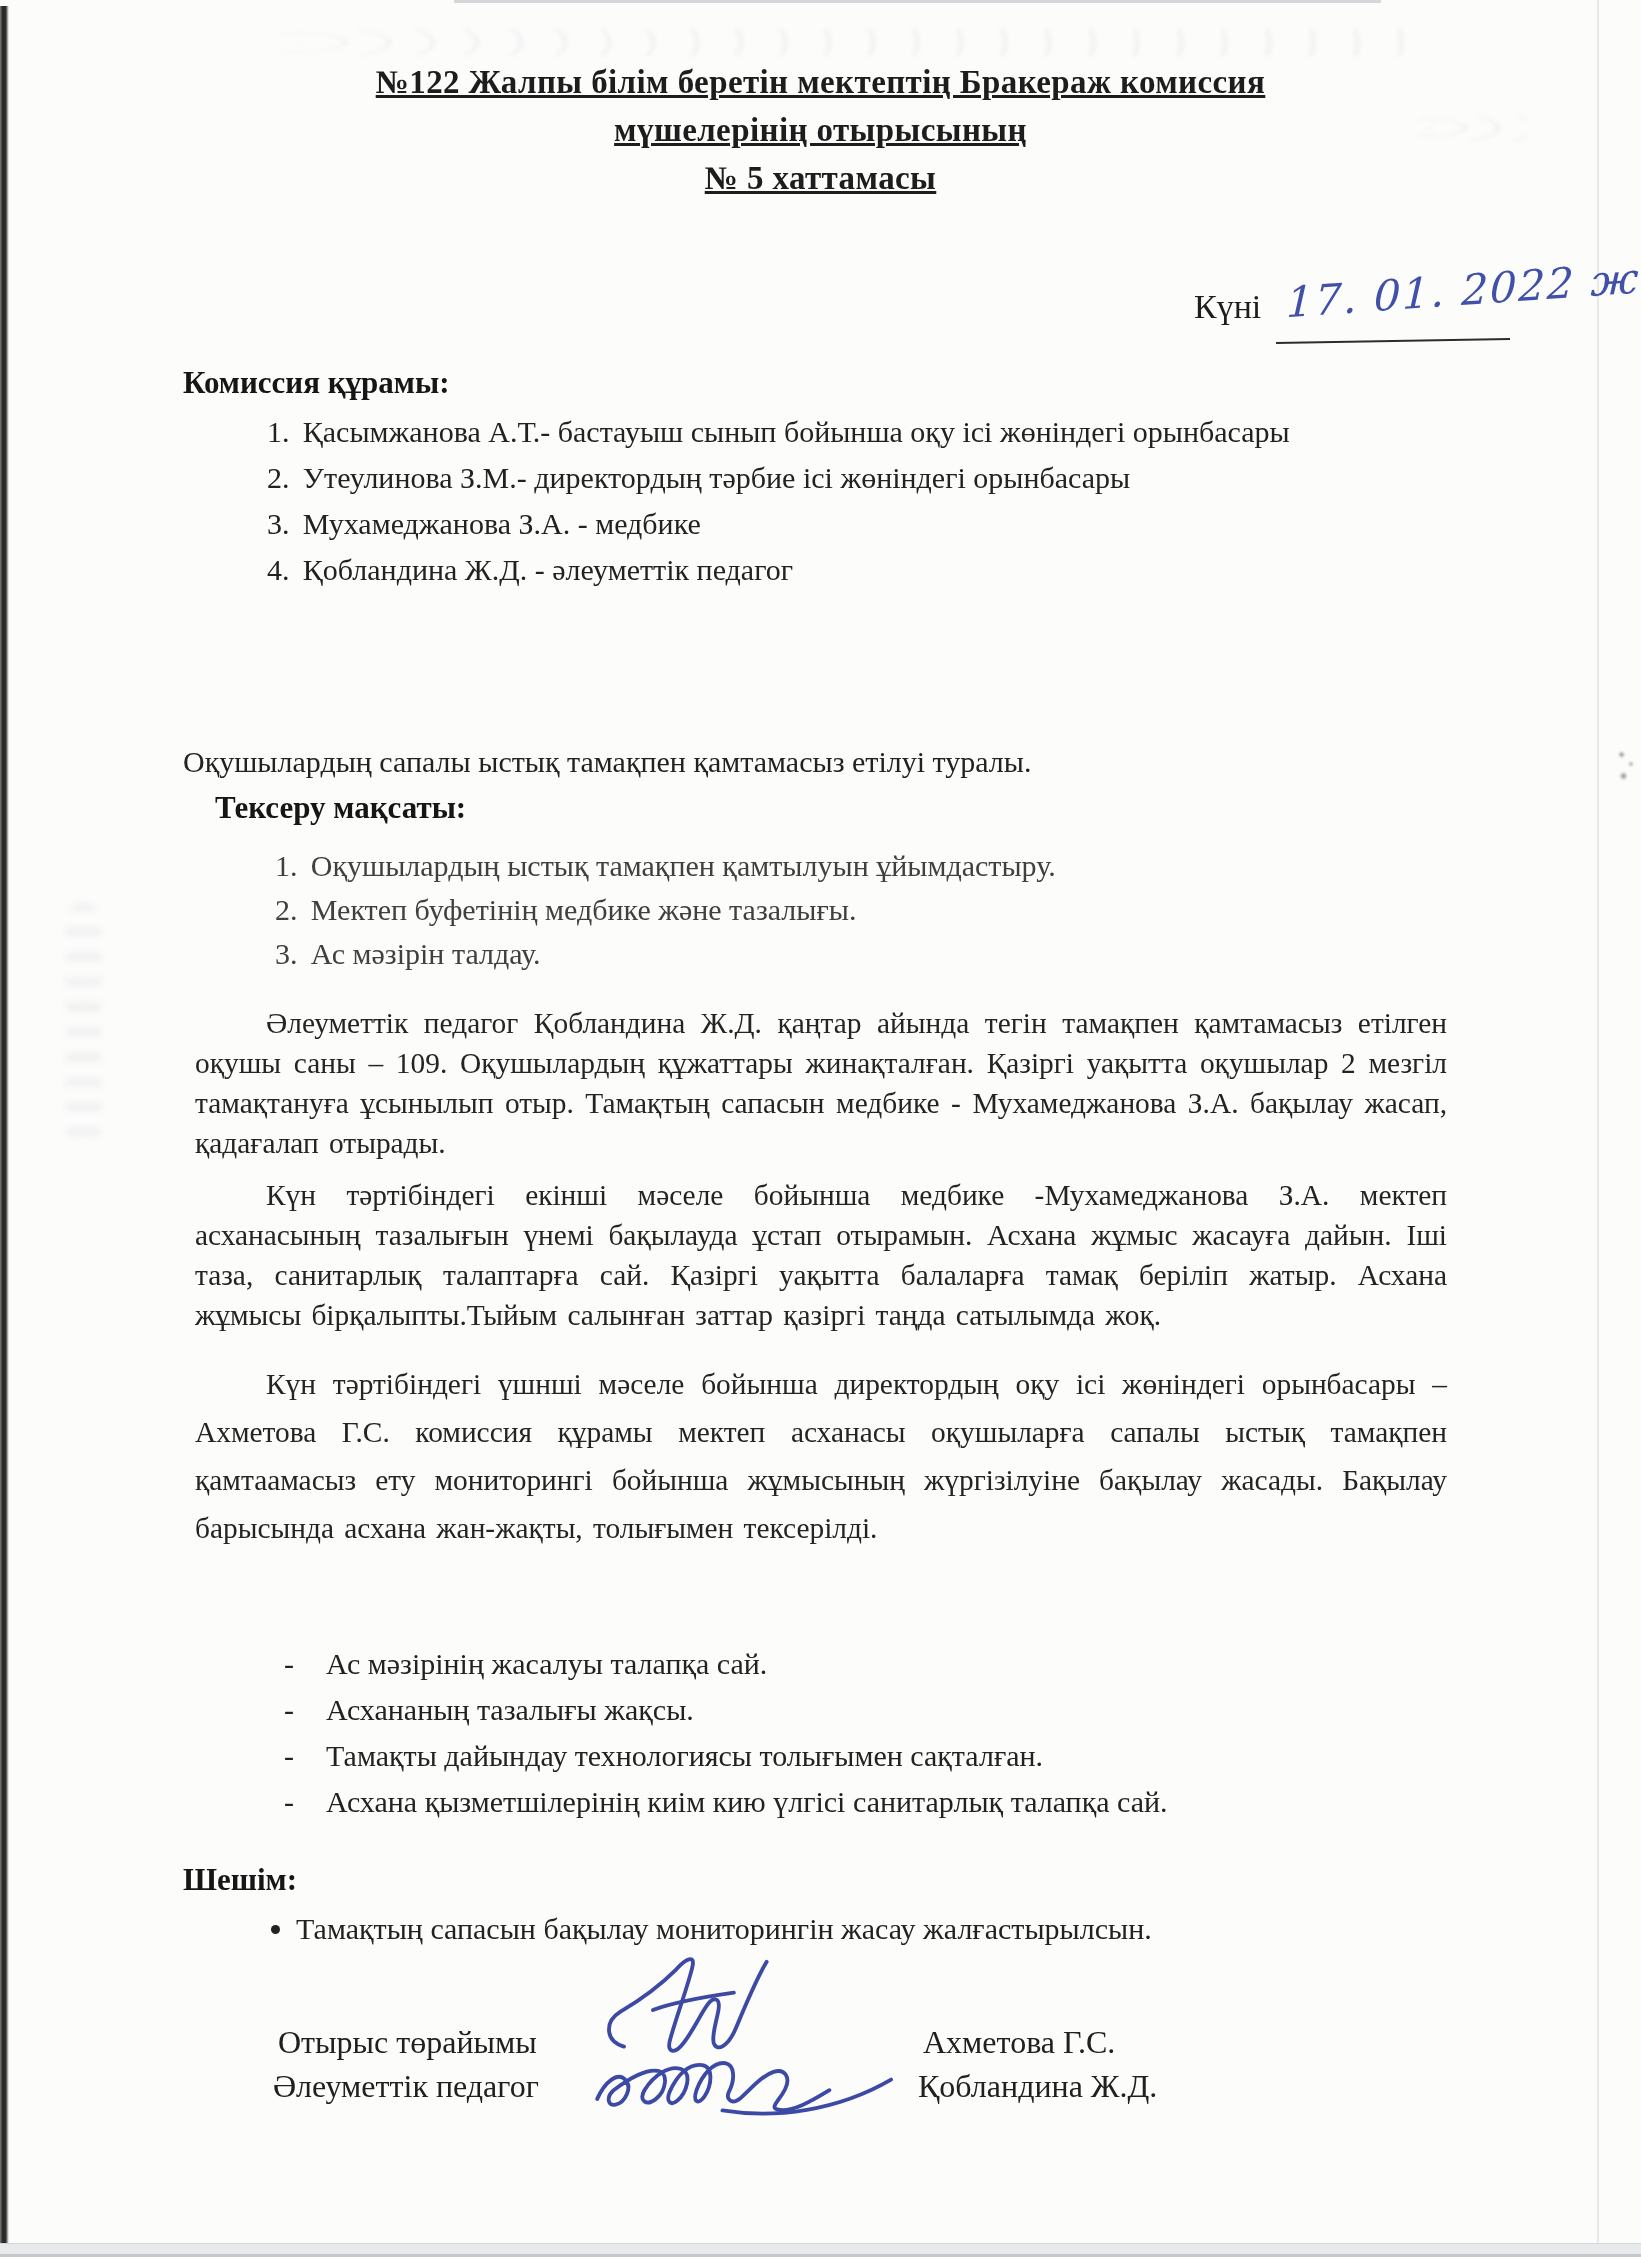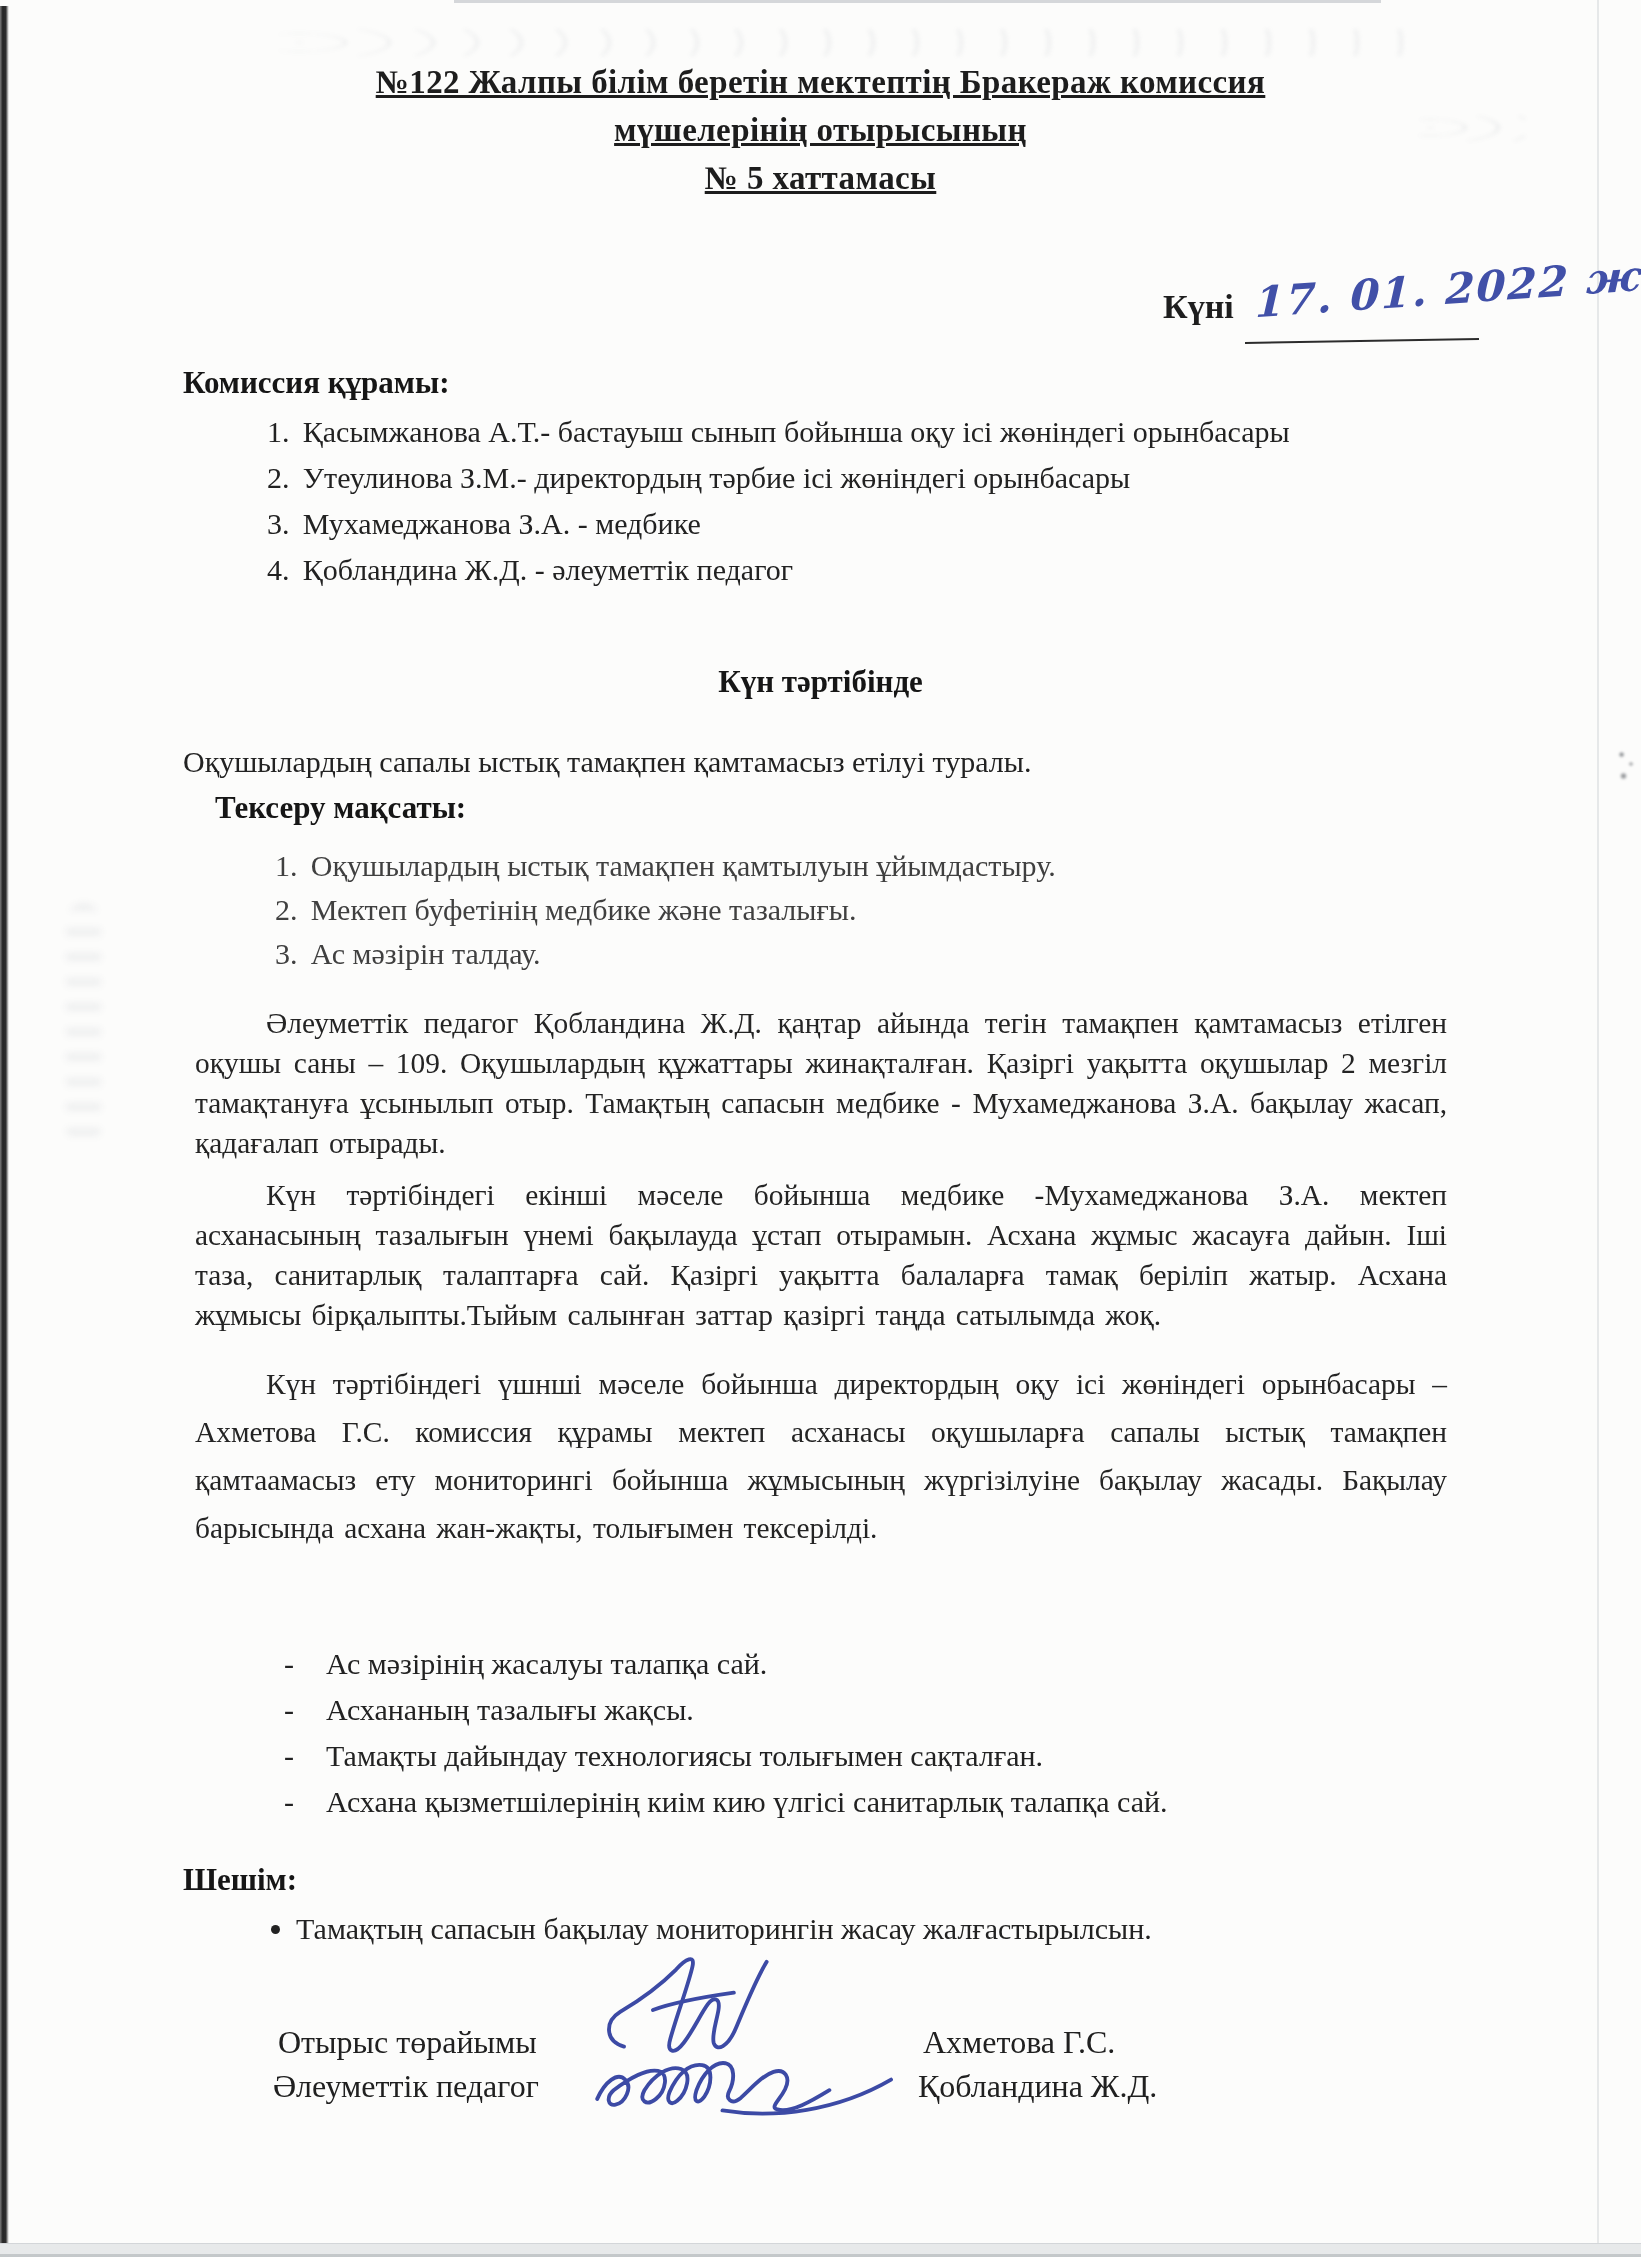--- a/index.html
+++ b/index.html
@@ -56,21 +56,21 @@
   .edge-bottom-dark{
     position:absolute;bottom:0;left:0;width:1641px;height:2.9px;
     background:#9aa0a4;opacity:.45;
   }
   
   .title{
     position:absolute;top:58px;left:48px;width:1545px;
     text-align:center;font-weight:bold;font-size:33px;line-height:48px;
     letter-spacing:0.4px;color:#1d1d1d;text-decoration:underline;
   }
-  .date-row{position:absolute;top:288px;left:1163px;font-size:34px;color:#1e1e1e;font-weight:bold;}
+  .date-row{position:absolute;top:288px;left:1194px;font-size:34px;color:#1e1e1e;}
   .date-hand{
     position:absolute;top:-21px;left:92px;width:319px;
     font-size:42px;font-style:italic;color:#4150a8;
     transform:rotate(-4deg) skewX(-6deg);
     letter-spacing:1.9px;white-space:nowrap;
     font-family:"DejaVu Serif",serif;
   }
   .date-underline{
     position:absolute;top:52px;left:82px;width:234px;height:1.9px;
     background:#2c2c2c;transform:rotate(-1deg);
@@ -145,21 +145,20 @@
   </div>
 
   <div class="h-bold commission-heading">Комиссия құрамы:</div>
   <ol class="members">
       <li>Қасымжанова А.Т.- бастауыш сынып бойынша оқу ісі жөніндегі орынбасары</li>
       <li>Утеулинова З.М.- директордың тәрбие ісі жөніндегі орынбасары</li>
       <li>Мухамеджанова З.А. - медбике</li>
       <li>Қобландина Ж.Д. - әлеуметтік педагог</li>
     </ol>
 
-  <div class="h-bold agenda-heading">Күн тәртібінде</div>
   <div class="agenda-topic">Оқушылардың сапалы ыстық тамақпен қамтамасыз етілуі туралы.</div>
   <div class="h-bold goals-heading">Тексеру мақсаты:</div>
   <ol class="goals">
       <li>Оқушылардың ыстық тамақпен қамтылуын ұйымдастыру.</li>
       <li>Мектеп буфетінің медбике және тазалығы.</li>
       <li>Ас мәзірін талдау.</li>
     </ol>
 
   <div class="paragraphs">
     <p class="p1">Әлеуметтік педагог Қобландина Ж.Д. қаңтар айында тегін тамақпен қамтамасыз етілген оқушы саны – 109. Оқушылардың құжаттары жинақталған. Қазіргі уақытта оқушылар 2 мезгіл тамақтануға ұсынылып отыр. Тамақтың сапасын медбике - Мухамеджанова З.А. бақылау жасап, қадағалап отырады.</p>

